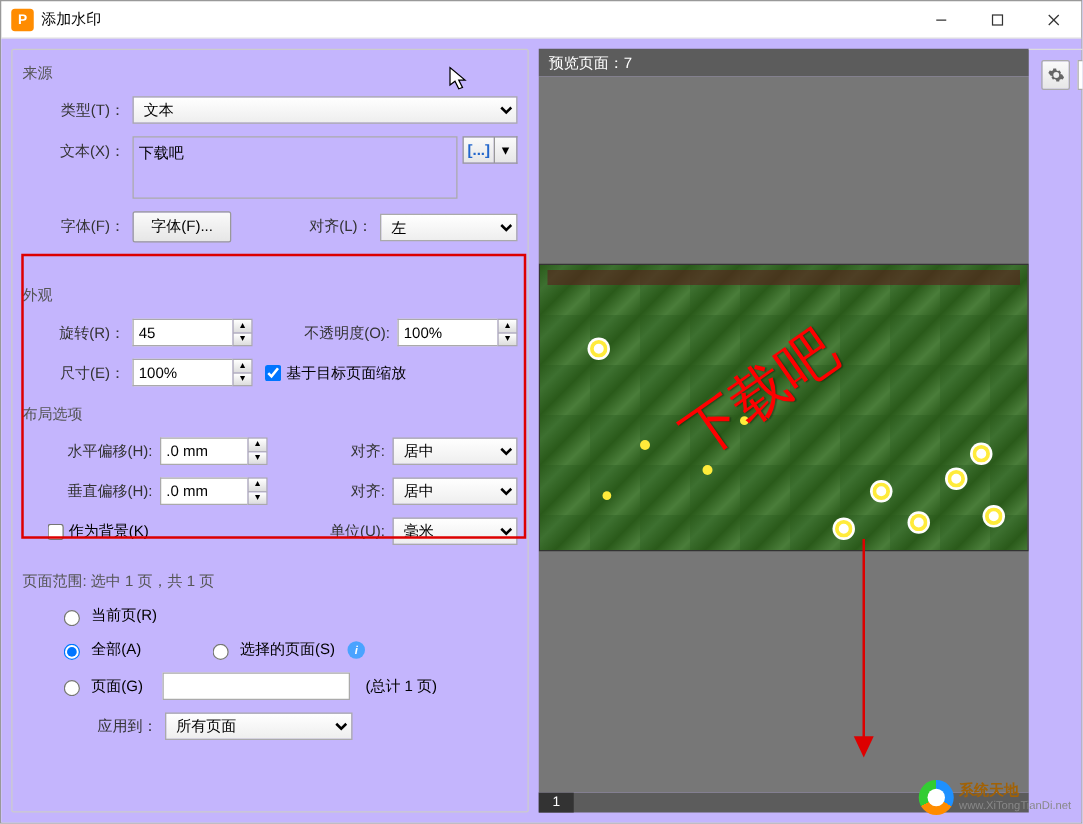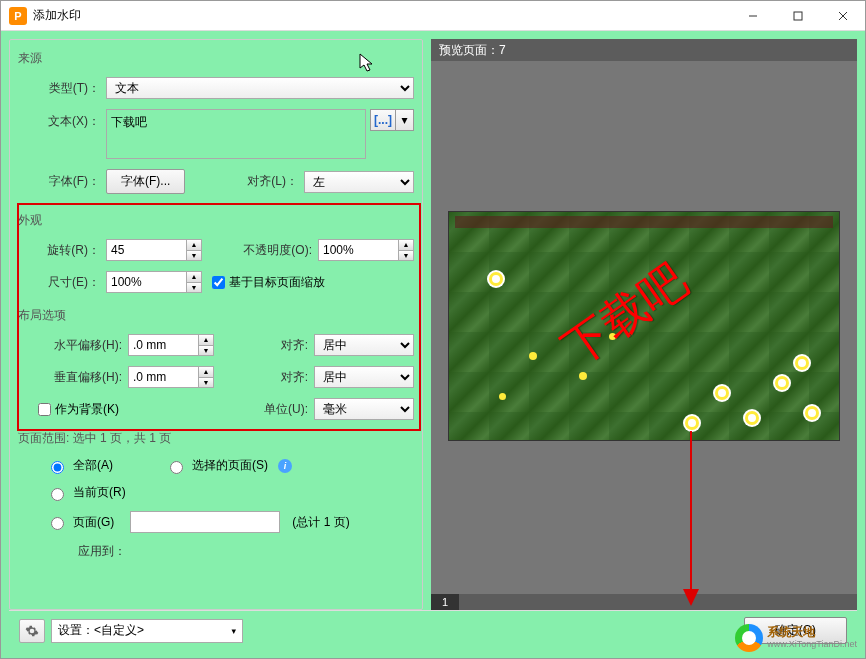--- a/index.html
+++ b/index.html
@@ -3,21 +3,21 @@
 <meta charset="utf-8">
 <style>
 * { box-sizing: border-box; font-family: "Microsoft YaHei", "Segoe UI", sans-serif; font-size: 12px; }
 body { margin: 0; background: #fff; }
 .window { width: 866px; height: 659px; border: 1px solid #999; display: flex; flex-direction: column; position: relative; }
 .titlebar { height: 30px; display: flex; align-items: center; padding: 0 0 0 8px; border-bottom: 1px solid #ddd; }
 .app-icon { width: 18px; height: 18px; background: #ff8c00; border-radius: 3px; display: flex; align-items: center; justify-content: center; color: #fff; font-weight: bold; font-size: 11px; margin-right: 6px; }
 .title-text { flex: 1; }
 .win-btns { display: flex; height: 100%; }
 .win-btn { width: 45px; display: flex; align-items: center; justify-content: center; cursor: pointer; }
-.body-area { flex: 1; padding: 8px; display: flex; flex-direction: column; background: #86efac; }
+.body-area { flex: 1; padding: 8px; display: flex; flex-direction: row; background: #c4b5fd; }
 .main-split { display: flex; flex: 1; gap: 8px; }
 .left-panel { width: 414px; border: 1px solid #ccc; border-radius: 2px; padding: 6px 8px; display: flex; flex-direction: column; gap: 4px; }
 .section-title { color: #555; margin: 4px 0 6px 0; }
 .row { display: flex; align-items: center; margin-bottom: 6px; }
 .lbl { text-align: right; padding-right: 6px; color: #333; }
 .lbl-w { width: 88px; }
 .lbl-w2 { width: 70px; }
 select, input[type=text] { border: 1px solid #aaa; background: #fff; height: 22px; padding: 0 4px; }
 select { background: linear-gradient(#fff,#eee); }
 .full { flex: 1; }
@@ -110,21 +110,21 @@
         </div>
 
         <div class="row">
           <div class="lbl lbl-w">字体(F)：</div>
           <button class="font-btn">字体(F)...</button>
           <div style="flex:1"></div>
           <div class="lbl" style="width:60px;">对齐(L)：</div>
           <select style="width:110px;"><option>左</option></select>
         </div>
 
-        <div class="section-title" style="margin-top:8px;">外观</div>
+        <div class="section-title" style="margin-top:24px;">外观</div>
 
         <div class="row">
           <div class="lbl lbl-w">旋转(R)：</div>
           <div class="spinner-wrap">
             <input type="text" style="width: 80px;" value="45">
             <div class="spin-btns">
                 <div>▲</div>
                 <div>▼</div>
               </div>
           </div>
@@ -188,42 +188,43 @@
         <div class="row">
           <label class="checkbox" style="margin-left:20px;">
             <input type="checkbox" style="">
             <span>作为背景(K)</span>
           </label>
           <div style="flex:1"></div>
           <div class="lbl" style="width:56px;">单位(U):</div>
           <select style="width:100px;"><option>毫米</option></select>
         </div>
 
-        <div class="section-title" style="margin-top:0;">页面范围: 选中 1 页，共 1 页</div>
-
+        <div class="section-title" style="margin-top:11px;">页面范围: 选中 1 页，共 1 页</div>
+
+        <div class="radio-row">
+          <input type="radio" name="pr" style="">
+          <span>当前页(R)</span>
+        </div>
         <div class="radio-row">
           <input type="radio" name="pr" checked="" style="">
           <span>全部(A)</span>
           <div style="width:40px;"></div>
           <input type="radio" name="pr" style="">
           <span>选择的页面(S)</span>
           <span class="info-icon">i</span>
         </div>
         <div class="radio-row">
           <input type="radio" name="pr" style="">
-          <span>当前页(R)</span>
-        </div>
-        <div class="radio-row">
-          <input type="radio" name="pr" style="">
           <span>页面(G)</span>
           <input type="text" style="width: 150px; margin-left: 10px;">
           <span style="margin-left:6px;">(总计 1 页)</span>
         </div>
         <div class="row" style="padding-left:60px;">
           <div class="lbl">应用到：</div>
+          <select style="width:150px;"><option>所有页面</option></select>
         </div>
 
       </div>
 
       <div class="right-panel">
         <div class="preview-header">预览页面：7</div>
         <div class="preview-body">
           <div class="preview-img">
             <div class="url-bar"></div>
             <div class="flower" style="bottom:20px; right:20px;"></div>

